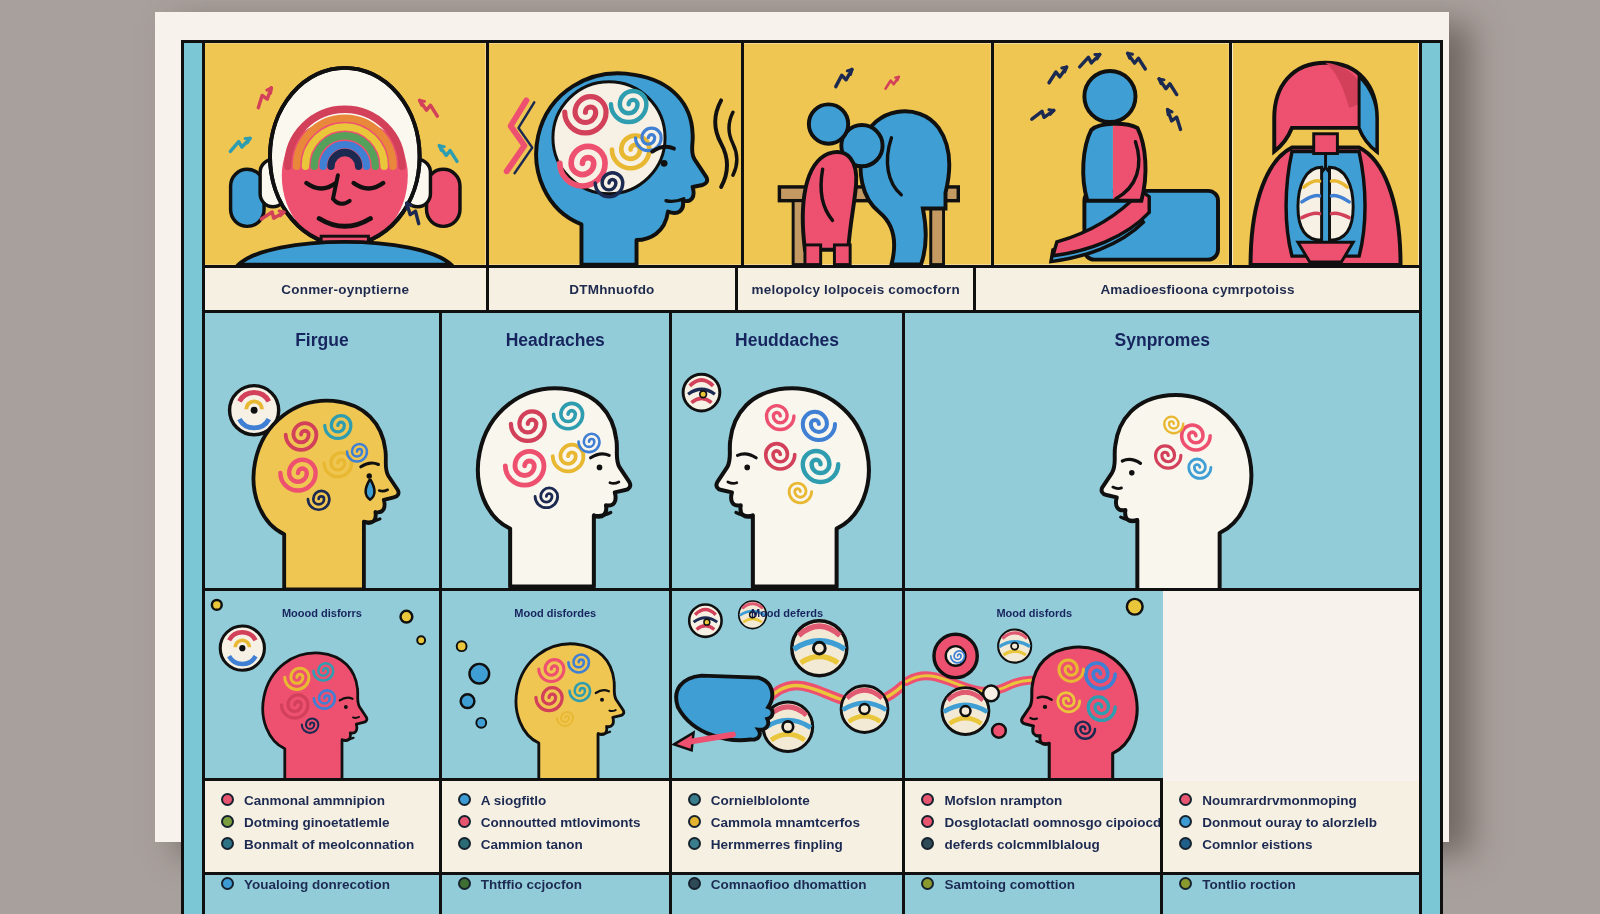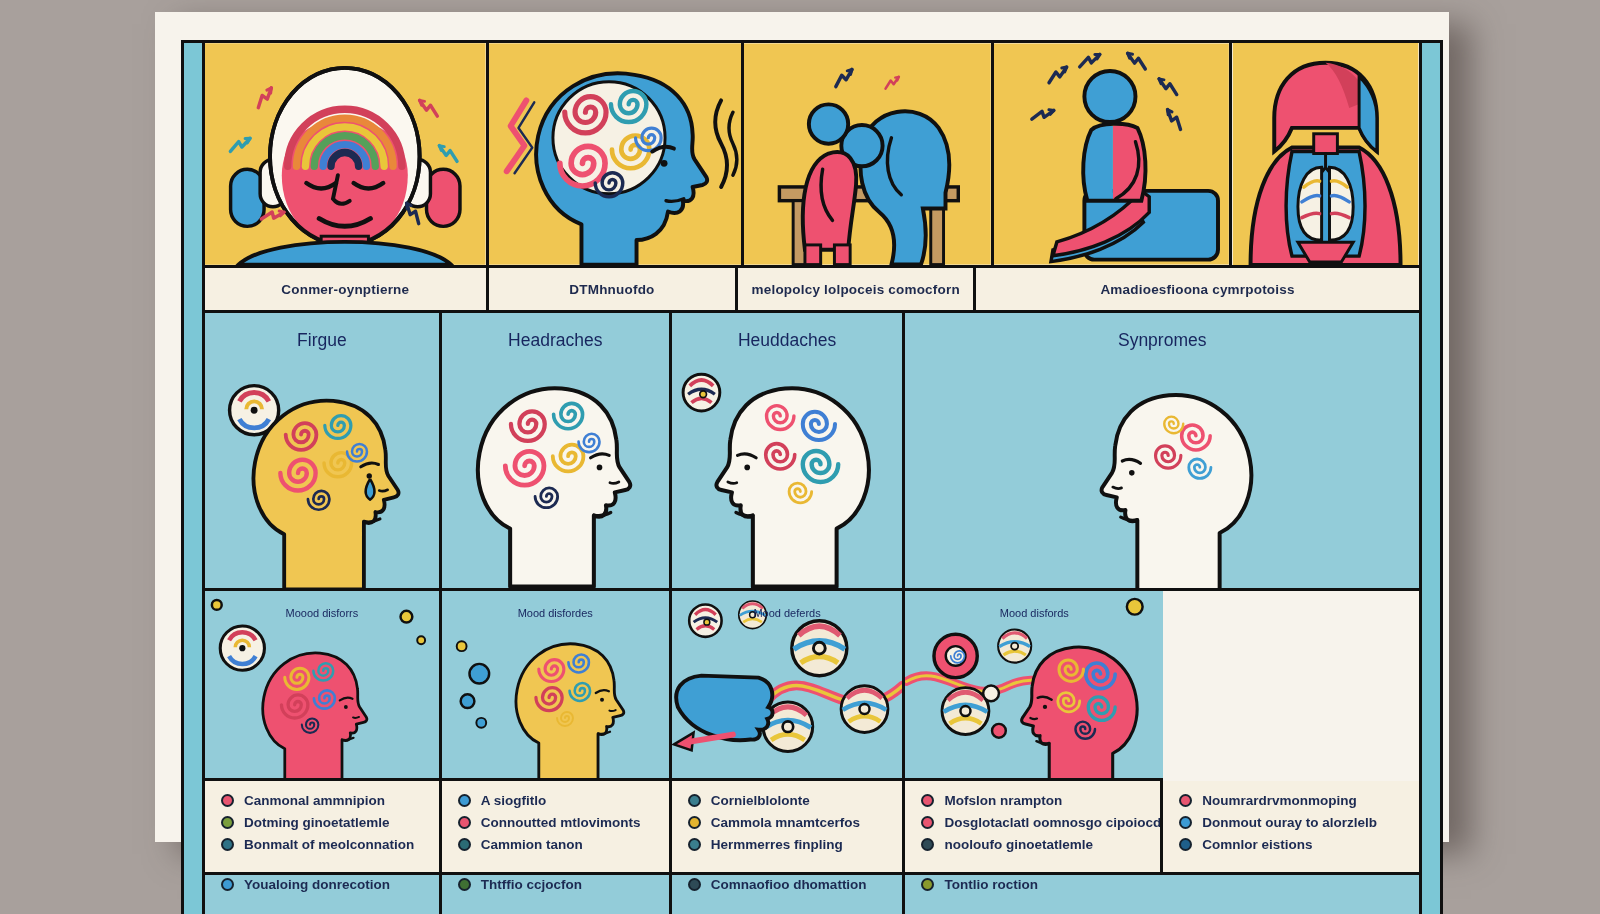--- a/index.html
+++ b/index.html
@@ -23,27 +23,27 @@
   .cell:last-child{border-right:none}
   .listB .cell{border-bottom:none}
   
   .ta{width:23.36%}.tb{width:21.07%}.tc{width:20.57%}.td{width:19.59%}.te{flex:1}
   
   .ba{width:19.51%}.bb{width:18.93%}.bc{width:19.26%}.bd{width:21.23%}.be{flex:1}
   .cap{background:#f6f0e2;display:flex;align-items:center;justify-content:center;
        font-size:13.5px;font-weight:bold;color:#1e2a4e;letter-spacing:.2px;text-align:center;white-space:nowrap}
   .blue-cell{background:#93ccd9}
   .cream-cell{background:#f6f0e2}
-  .hdr{position:absolute;left:0;right:0;text-align:center;font-weight:normal;color:#17255e;z-index:3}
+  .hdr{position:absolute;left:0;right:0;text-align:center;font-weight:bold;color:#17255e;z-index:3}
   .h2{top:17px;font-size:17.5px}
   .h3{top:16px;font-size:11px}
   svg.art{position:absolute;left:0;top:0;width:100%;height:100%;display:block}
   .legend{position:relative;z-index:2;padding:12px 6px 0 16px}
   .listB .legend{padding-top:2px}
-  .li{display:flex;align-items:center;gap:10px;margin-bottom:7px;white-space:nowrap}
+  .li{display:flex;align-items:flex-start;gap:10px;margin-bottom:7px;white-space:nowrap}
   .dot{flex:0 0 13px;width:13px;height:13px;border-radius:50%;border:2.5px solid #16222e}
   .lt{font-size:13.5px;font-weight:bold;color:#1c2a52}
 </style>
 </head>
 <body>
 
 <svg style="position:absolute;width:0;height:0" aria-hidden="true">
   <defs>
     <path id="swirl" d="M0 0 a5 5 0 1 1 10 0 a10 10 0 1 1 -20 0 a15 15 0 1 1 30 0 a20 20 0 1 1 -40 0" fill="none" stroke="currentColor" stroke-width="5" stroke-linecap="round"></path>
     <g id="bolt">
@@ -425,21 +425,21 @@
             <div class="li">
                 <span class="dot" style="background-color: rgb(232, 85, 112);"></span>
                 <span class="lt">Mofslon nrampton</span>
               </div>
             <div class="li">
                 <span class="dot" style="background-color: rgb(232, 85, 112);"></span>
                 <span class="lt">Dosglotaclatl oomnosgo cipoiocd</span>
               </div>
             <div class="li">
                 <span class="dot" style="background-color: rgb(46, 74, 86);"></span>
-                <span class="lt">nooloufo ginoetatlemle</span>
+                <span class="lt">deferds colcmmlblaloug</span>
               </div>
           </div>
         </div>
         <div class="cell be cream-cell">
           <div class="legend">
             <div class="li">
                 <span class="dot" style="background-color: rgb(232, 85, 112);"></span>
                 <span class="lt">Noumrardrvmonmoping</span>
               </div>
             <div class="li">
@@ -469,20 +469,28 @@
                 <span class="dot" style="background-color: rgb(63, 111, 51);"></span>
                 <span class="lt">Thtffio ccjocfon</span>
               </div>
           </div>
         </div>
         <div class="cell bc blue-cell">
           <div class="legend">
             <div class="li">
                 <span class="dot" style="background-color: rgb(46, 74, 86);"></span>
                 <span class="lt">Comnaofioo dhomattion</span>
+              </div>
+          </div>
+        </div>
+        <div class="cell bd blue-cell">
+          <div class="legend">
+            <div class="li">
+                <span class="dot" style="background-color: rgb(138, 154, 46);"></span>
+                <span class="lt">Samtoing comottion</span>
               </div>
           </div>
         </div>
         <div class="cell be blue-cell">
           <div class="legend">
             <div class="li">
                 <span class="dot" style="background-color: rgb(138, 154, 46);"></span>
                 <span class="lt">Tontlio roction</span>
               </div>
           </div>

